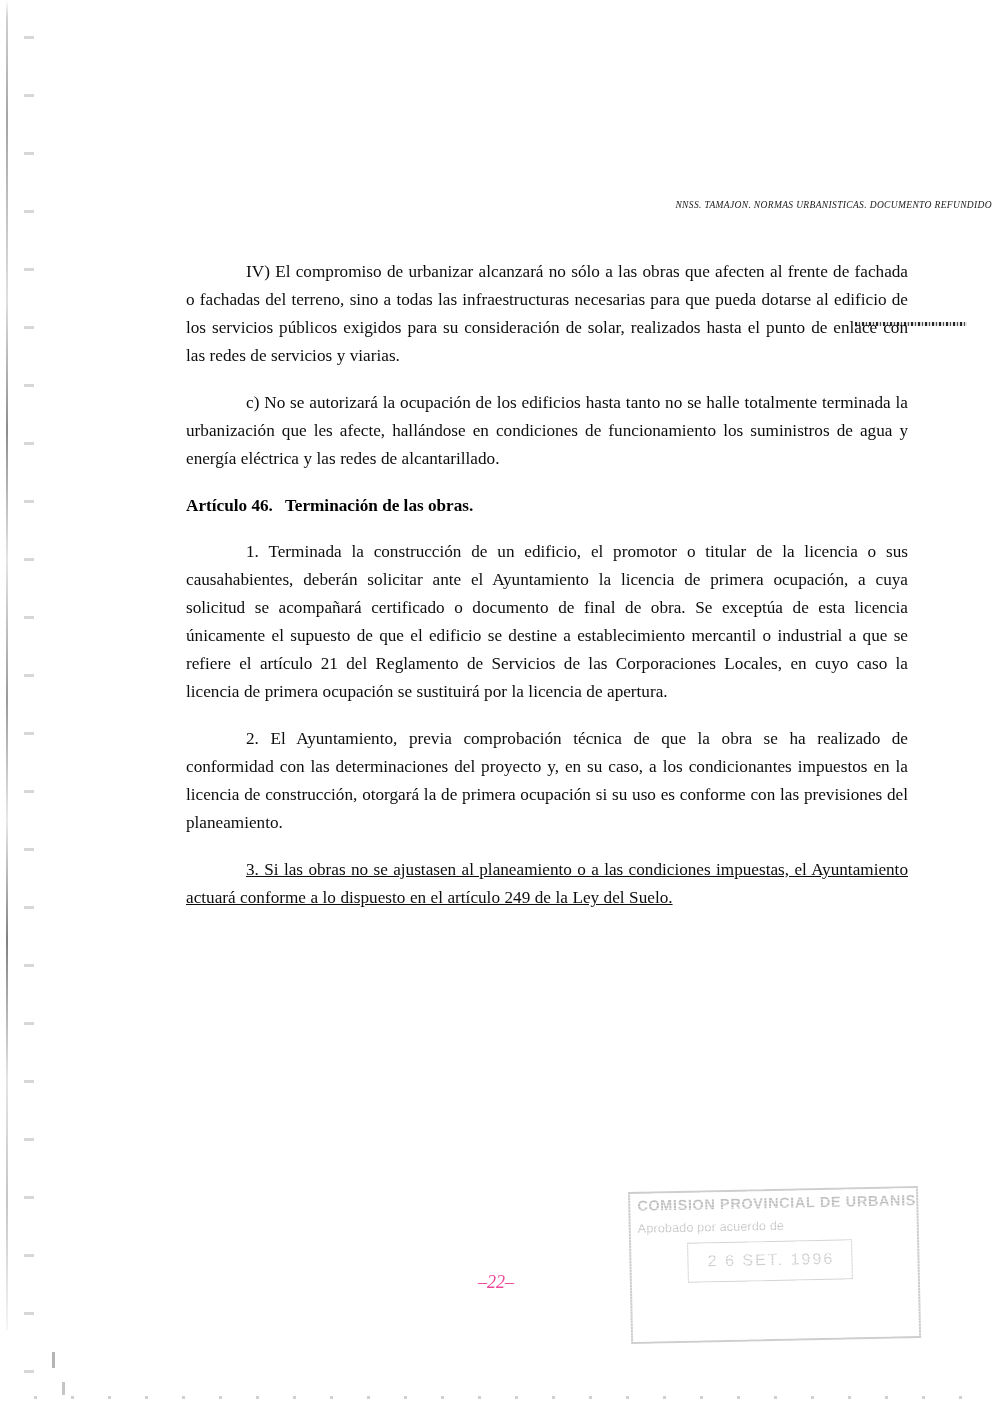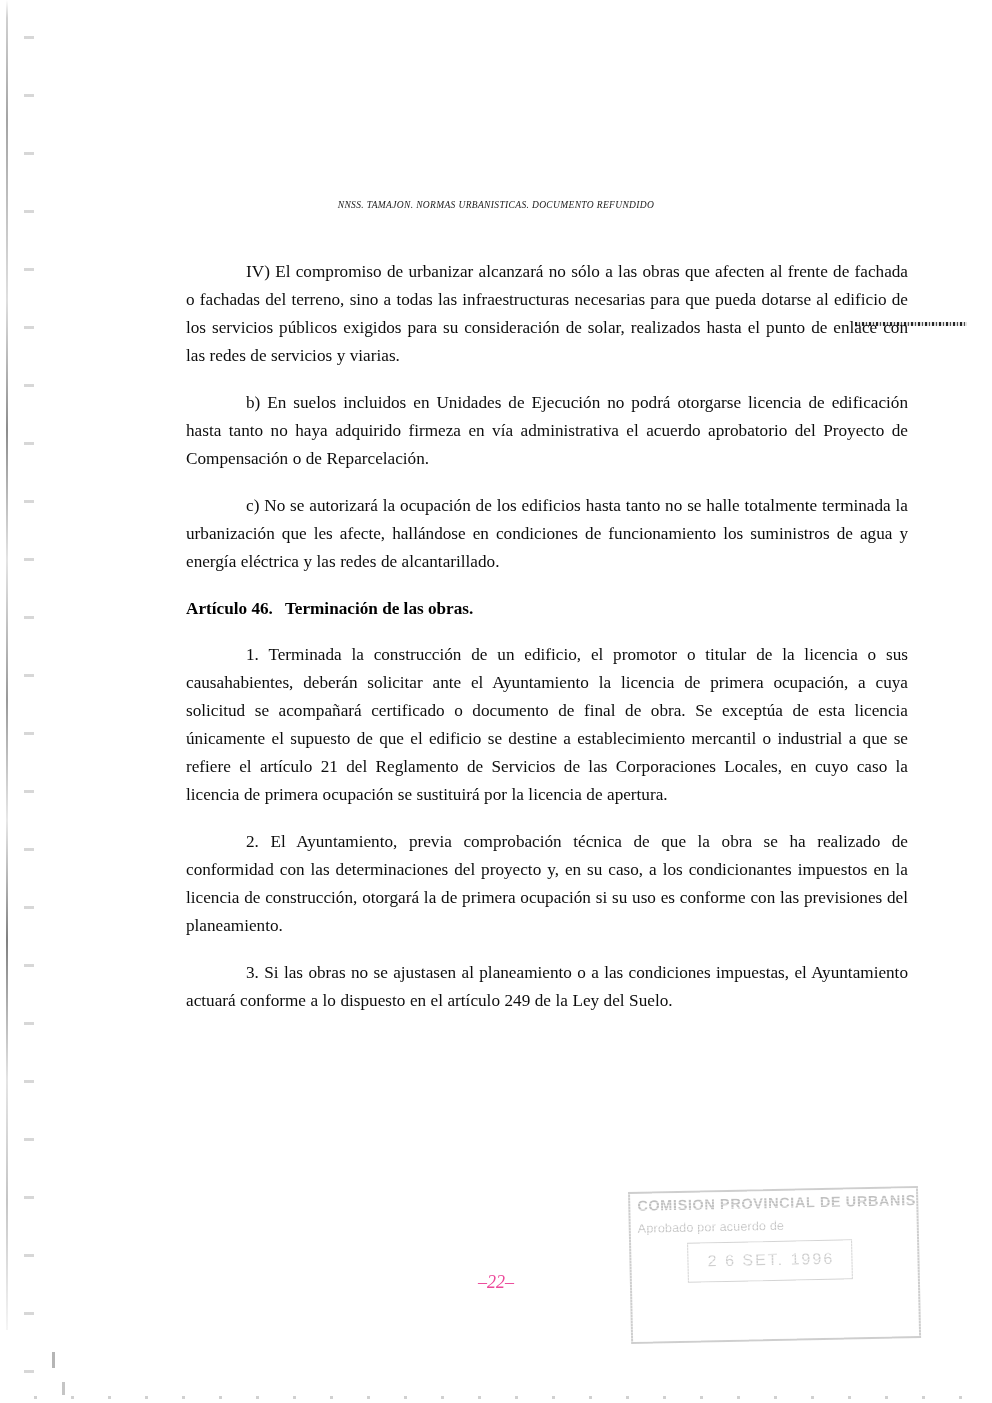--- a/index.html
+++ b/index.html
@@ -105,21 +105,21 @@
       rgba(90,90,90,0.8) 34px, rgba(90,90,90,0.8) 37px
     );
   }
 
   
   .running-header {
     position: absolute;
     left: 0;
     top: 200px;
     width: 992px;
-    text-align: center;
+    text-align: right;
     font-style: italic;
     font-size: 9.5px;
     letter-spacing: 0.35px;
     color: #1a1a1a;
     font-family: "Liberation Serif", "DejaVu Serif", serif;
   }
 
   
   .body-block {
     position: absolute;
@@ -130,21 +130,21 @@
 
   .para {
     margin: 0 0 19px 0;
     font-size: 17.2px;
     line-height: 28px;
     text-align: justify;
     text-indent: 60px;
     color: #0d0d0d;
     word-spacing: 0.2px;
   }
-  .para:last-child { margin-bottom: 0; }
+  .para:last-child { margin-bottom: 0; text-decoration: underline; }
 
   .para.tight { margin-bottom: 18px; }
 
   .article-heading {
     margin: 0 0 18px 0;
     font-size: 17.2px;
     line-height: 28px;
     font-weight: bold;
     text-indent: 0;
     text-align: left;
@@ -255,21 +255,20 @@
 
   <div class="running-header">NNSS. TAMAJON. NORMAS URBANISTICAS. DOCUMENTO REFUNDIDO</div>
 
   <div class="body-block">
 
 
 
     <p class="para">IV) El compromiso de urbanizar alcanzará no sólo a las obras que afecten al frente de fachada o fachadas del terreno, sino a todas las infraestructuras necesarias para que pueda dotarse al edificio de los servicios públicos exigidos para su consideración de solar, realizados hasta el punto de enlace con las redes de servicios y viarias.</p>
 
 
-    <p class="para">b) En suelos incluidos en Unidades de Ejecución no podrá otorgarse licencia de edificación hasta tanto no haya adquirido firmeza en vía administrativa el acuerdo aprobatorio del Proyecto de Compensación o de Reparcelación.</p>
 
     <p class="para">c) No se autorizará la ocupación de los edificios hasta tanto no se halle totalmente terminada la urbanización que les afecte, hallándose en condiciones de funcionamiento los suministros de agua y energía eléctrica y las redes de alcantarillado.</p>
 
 
     <p class="article-heading">
       <span>Artículo 46.</span><span class="art-gap"></span><span>Terminación de las obras.</span>
     </p>
 
     <p class="para">1. Terminada la construcción de un edificio, el promotor o titular de la licencia o sus causahabientes, deberán solicitar ante el Ayuntamiento la licencia de primera ocupación, a cuya solicitud se acompañará certificado o documento de final de obra. Se exceptúa de esta licencia únicamente el supuesto de que el edificio se destine a establecimiento mercantil o industrial a que se refiere el artículo 21 del Reglamento de Servicios de las Corporaciones Locales, en cuyo caso la licencia de primera ocupación se sustituirá por la licencia de apertura.</p>
 

